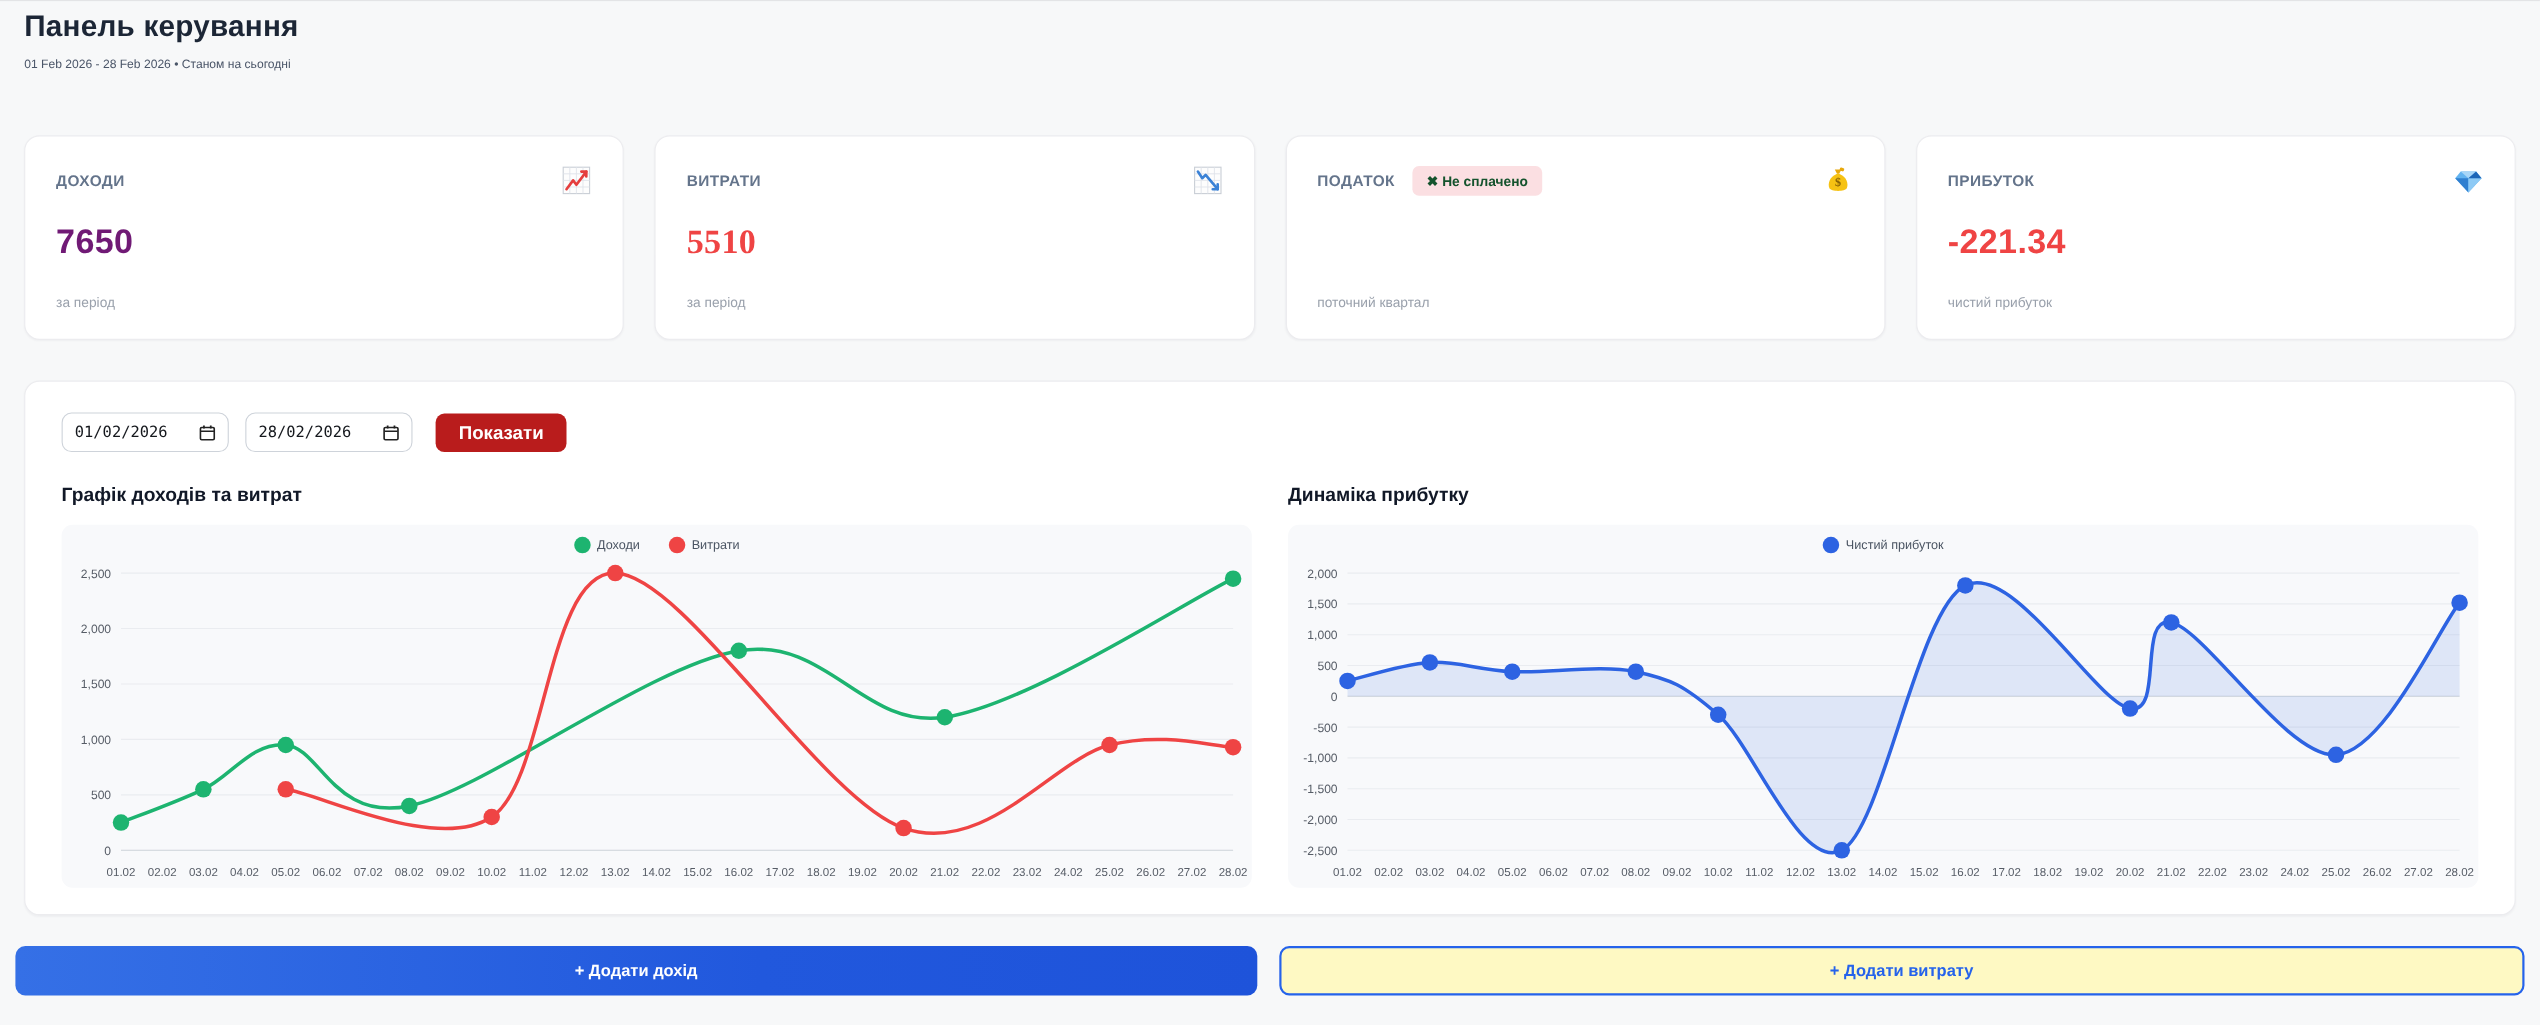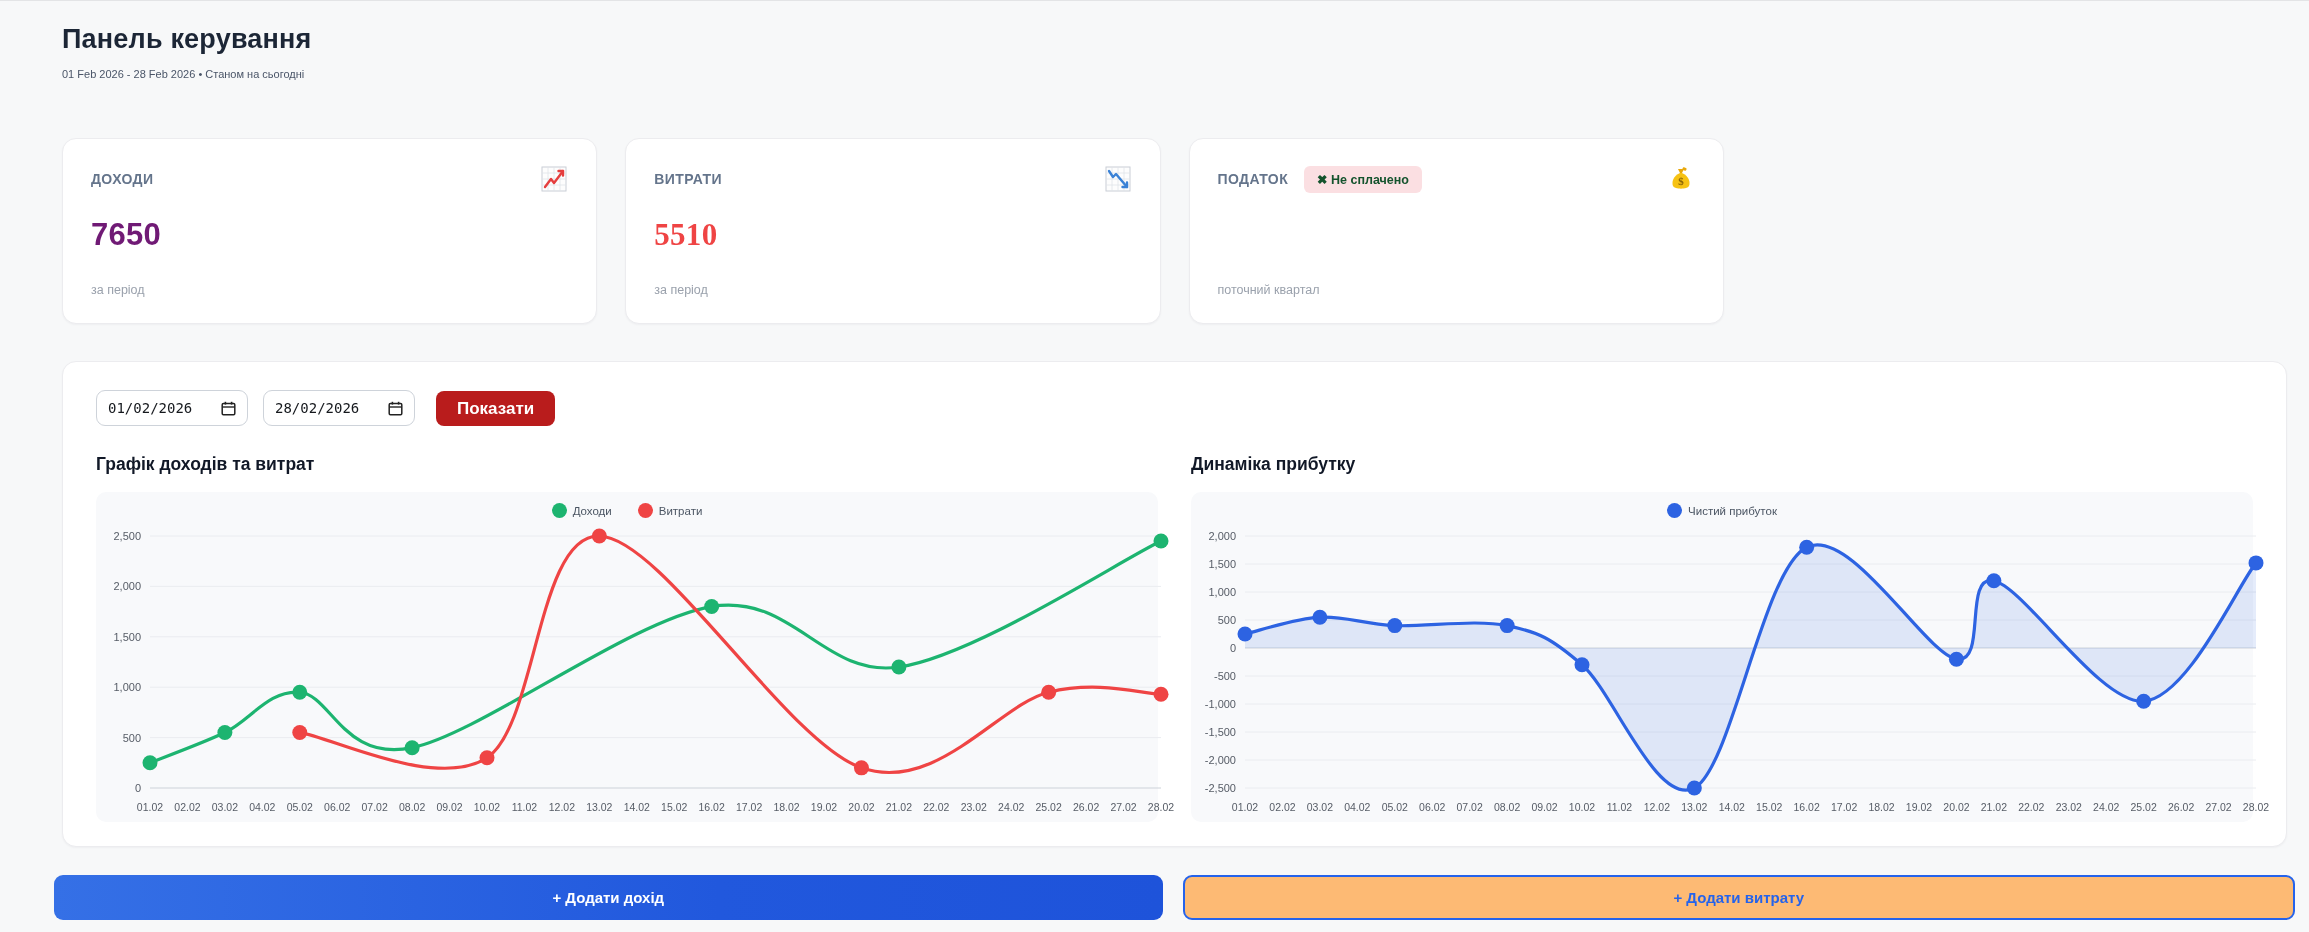--- a/index.html
+++ b/index.html
@@ -3,21 +3,21 @@
 <meta charset="utf-8">
 <style>
   * { margin:0; padding:0; box-sizing:border-box; }
   html,body { width:2309px; height:932px; overflow:hidden; }
   body {
     background:#f7f8f9;
     border-top:1px solid #e3e4e6;
     font-family:"Liberation Sans", sans-serif;
     color:#1c2636;
   }
-  .page { padding:23px 22px 0;margin-left:40px; }
+  .page { padding:8px 22px 0; }
   h1.title { font-size:27px; font-weight:700; color:#1c2636; letter-spacing:.2px; }
   .subtitle { margin-top:13px; font-size:11px; color:#4a5568; }
 
   
   .cards { display:grid; grid-template-columns:repeat(4,1fr); gap:28px; margin-top:58px; }
   .card {
     background:#fff; border:1px solid #ececef; border-radius:14px;
     height:186px; padding:26px 28px; box-shadow:0 1px 2px rgba(16,24,40,.04);
     display:flex; flex-direction:column;
   }
@@ -64,21 +64,21 @@
   
   .actions { display:flex; gap:20px; margin:28px -8px 0; }
   .actions button {
     flex:1; height:45px; border-radius:9px; font-family:"Liberation Sans",sans-serif;
     font-size:15px; font-weight:700; cursor:pointer;
   }
   .btn-primary {
     border:none; color:#fff;
     background:linear-gradient(90deg,#3570e6 0%, #2158dd 60%, #1e53da 100%);
   }
-  .btn-outline { background:#fdba74; border:2px solid #2563eb; color:#2563eb; }
+  .btn-outline { background:#fef9c3; border:2px solid #2563eb; color:#2563eb; }
 </style>
 </head>
 <body>
 
 <div class="page">
 
   <h1 class="title">Панель керування</h1>
   <div class="subtitle">01 Feb 2026 - 28 Feb 2026 • Станом на сьогодні</div>
 
   <div class="cards">
@@ -128,20 +128,36 @@
             <path d="M11 4 L17 4 L15 8 L13 8 Z" fill="#e8a80c"></path>
             <rect x="15.5" y="2.5" width="4" height="3" rx="1" transform="rotate(18 17.5 4)" fill="#e8a80c"></rect>
             <path d="M13 8 C6 11 4.5 17 6 21 C7.5 24.5 20.5 24.5 22 21 C23.5 17 22 11 15 8 Z" fill="#f6c213"></path>
             <text x="14" y="19.5" font-size="11" font-weight="bold" fill="#8a6404" text-anchor="middle" font-family="Liberation Serif, serif">$</text>
           </svg>
         </span>
       </div>
       <div class="card-sub">поточний квартал</div>
     </div>
 
+    <div class="card">
+      <div class="card-head">
+        <span class="card-label">ПРИБУТОК</span>
+        <span class="card-icon">
+          <svg viewBox="0 0 28 28" width="28" height="28">
+            <polygon points="7,6 21,6 26,12 14,25 2,12" fill="#63b3f0"></polygon>
+            <polygon points="7,6 14,12 21,6" fill="#a8d6f8"></polygon>
+            <polygon points="2,12 14,12 14,25" fill="#2f7fd0"></polygon>
+            <polygon points="14,12 26,12 14,25" fill="#8ecaf5"></polygon>
+            <polygon points="21,6 26,12 14,12" fill="#1d66b8"></polygon>
+          </svg>
+        </span>
+      </div>
+      <div class="card-value" style="color: rgb(239, 68, 68);">-221.34</div>
+      <div class="card-sub">чистий прибуток</div>
+    </div>
 
   </div>
 
   <div class="panel">
 
     <div class="filter">
       <div class="date-input">
         <span>01/02/2026</span>
         <span class="cal-icon">
           <svg viewBox="0 0 15 15" width="15" height="15">

